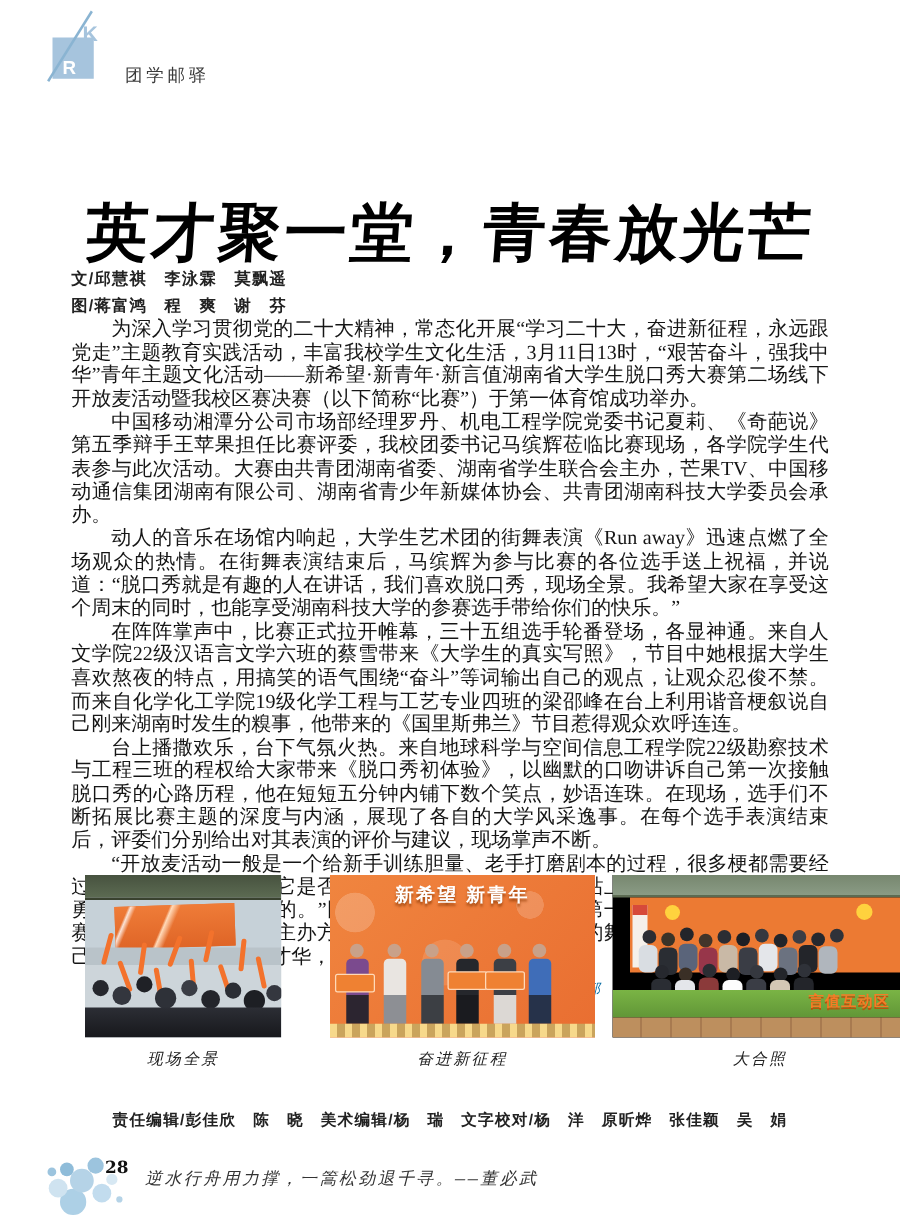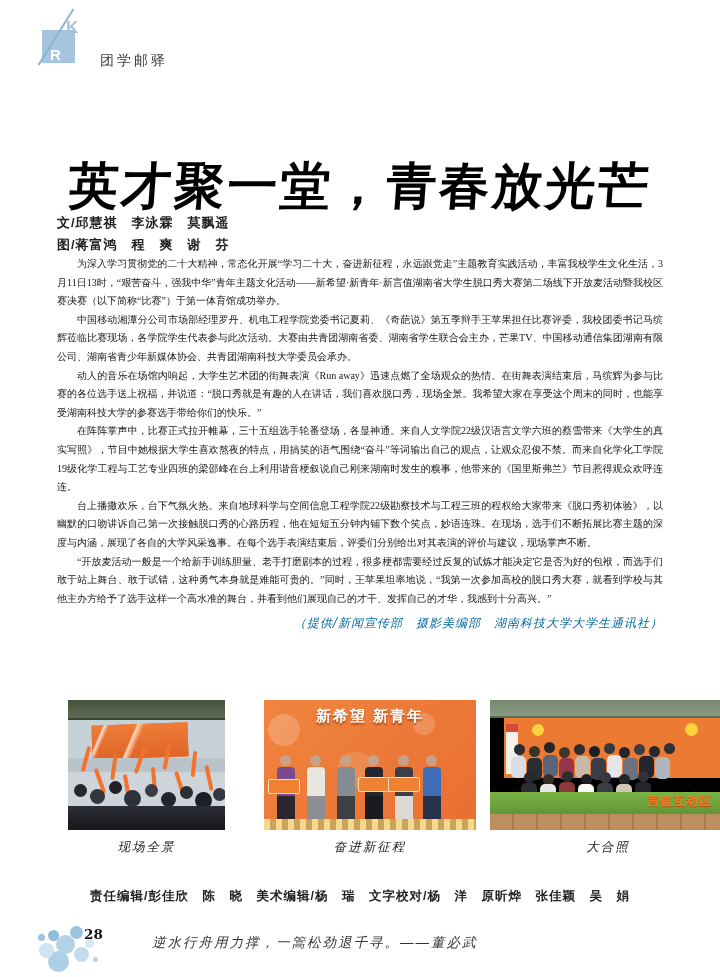--- a/index.html
+++ b/index.html
@@ -19,21 +19,21 @@
   .title{position:absolute;left:40px;top:104px;width:640px;text-align:center;
          font-family:"DejaVu Serif",serif;font-weight:bold;font-size:50px;line-height:96px;
          letter-spacing:3px;color:#000;transform:skewX(-4deg);white-space:nowrap;}
   .byline{position:absolute;left:57px;width:606px;text-align:left;
           font:bold 13px "Liberation Sans",sans-serif;letter-spacing:1px;color:#222;}
   .byline.b1{top:214px;}
   .byline.b2{top:236px;}
 
   
   .body{position:absolute;left:57px;top:255px;width:606px;}
-  .body p{margin:0;text-indent:2em;font-size:10px;line-height:18.6px;text-align:justify;
+  .body p{margin:0;text-indent:2em;font-size:16px;line-height:18.6px;text-align:justify;
           text-justify:inter-ideograph;color:#151515;}
   .source-credit{margin-top:7px;text-align:right;font-style:italic;font-size:12px;
                  letter-spacing:1px;color:#0369a1;font-family:"DejaVu Serif",serif;}
 
   
   .photos{position:absolute;left:68px;top:700px;height:170px;display:flex;align-items:flex-start;}
   figure{margin:0;}
   .photo{position:relative;height:130px;overflow:hidden;background:#ddd;}
   figcaption{margin-top:9px;text-align:center;font-style:italic;font-size:12.5px;
              letter-spacing:2px;color:#222;font-family:"DejaVu Serif",serif;}
@@ -130,21 +130,21 @@
 
   
   .credits{position:absolute;left:57px;top:888px;width:606px;text-align:center;
            font:bold 12.5px "Liberation Sans",sans-serif;letter-spacing:1px;color:#222;}
   .bubbles{position:absolute;left:48px;top:930px;width:11px;height:11px;border-radius:50%;background:#8fbcd9;
     box-shadow:12px 9px 0 4px #b5d3e7,-7px 15px 0 2px #cfe3f0,23px -3px 0 1px #9cc4de,
                5px 26px 0 5px #add0e6,28px 19px 0 2px #c2dcee,-12px 2px 0 -2px #9cc4de,
                36px 8px 0 -1px #d7e8f3,42px 24px 0 -3px #b5d3e7;}
   .page-num{position:absolute;left:84px;top:926px;font:bold 13.5px "DejaVu Serif",serif;color:#111;}
   .footer-quote{position:absolute;left:116px;top:934px;font-style:italic;font-size:13.5px;
-                letter-spacing:2px;color:#333;font-family:Liberation Sans, sans-serif;margin-left:36px;}
+                letter-spacing:2px;color:#333;font-family:Liberation Mono, monospace;}
 </style>
 </head>
 <body>
 
 <div class="page">
 
   <div class="logo">
     <div class="logo-square"></div>
     <div class="logo-line"></div>
     <span class="logo-k">K</span>

